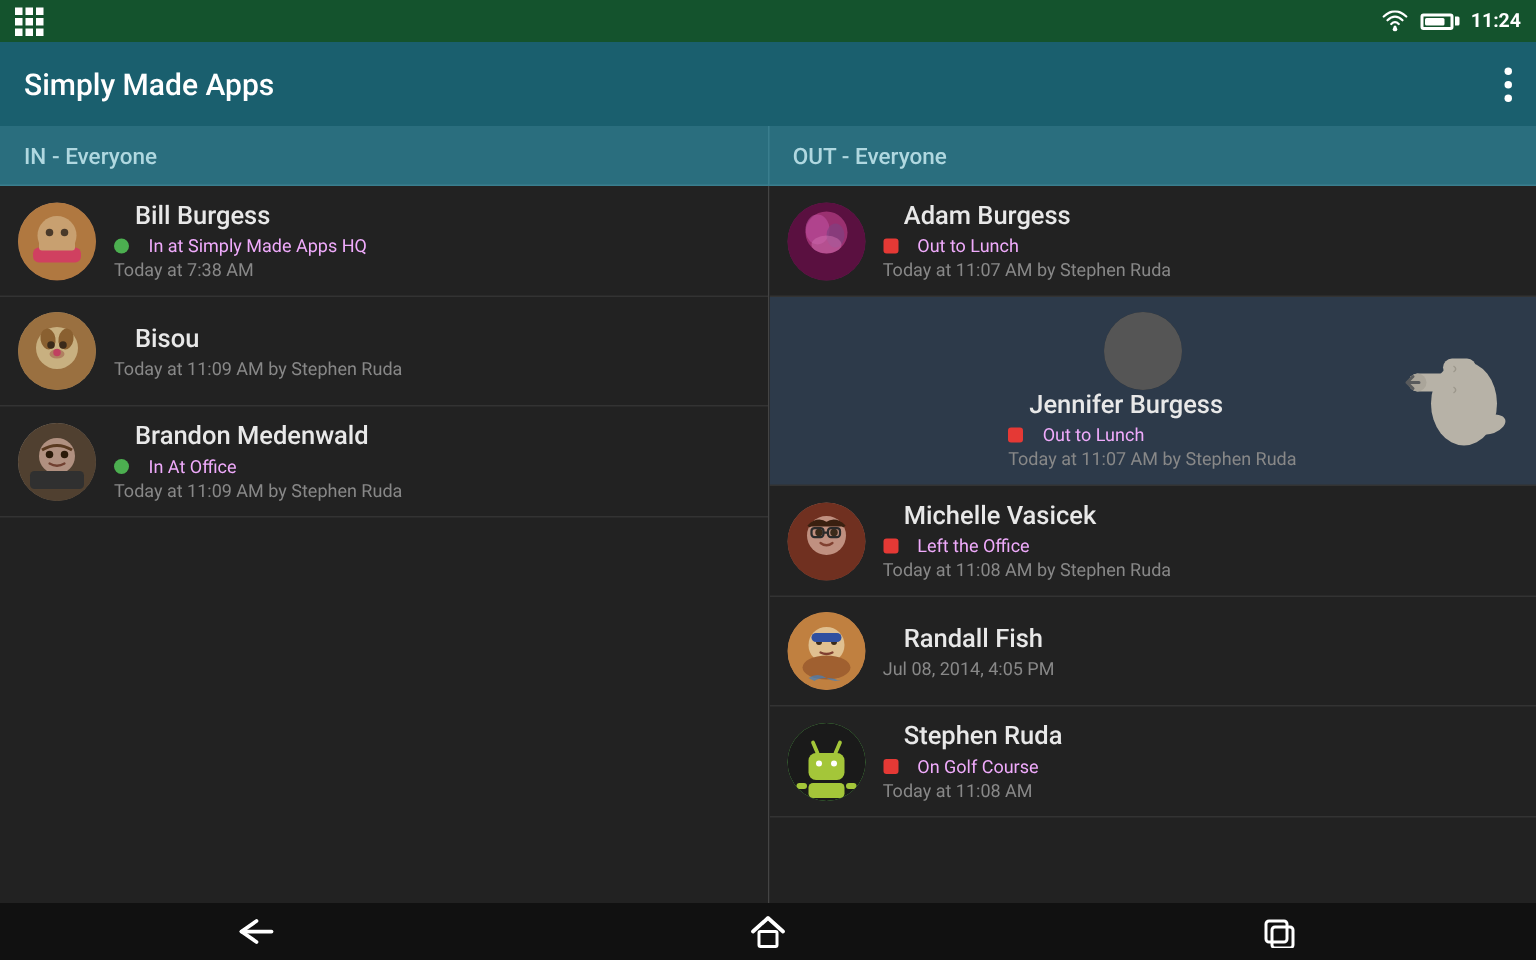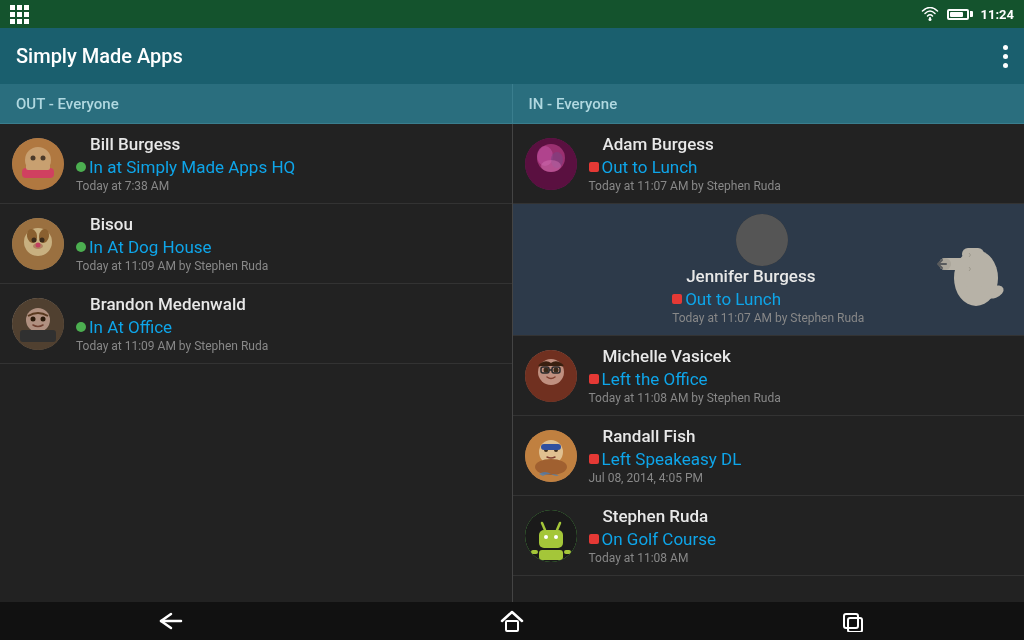--- a/index.html
+++ b/index.html
@@ -174,23 +174,23 @@
     .person-name {
       font-size: 17px;
       font-weight: 500;
       color: #e8e8e8;
       margin-bottom: 3px;
       margin-left: 14px;
     }
     .person-status {
       display: flex;
       align-items: center;
-      gap: 3px;
-      font-size: 17px;
-      color: #0ea5e9;
+      gap: 13px;
+      font-size: 12px;
+      color: #f0abfc;
       margin-bottom: 2px;
     }
     .status-dot {
       width: 10px; height: 10px;
       border-radius: 2px;
       flex-shrink: 0;
     }
     .status-dot.green { background: #4CAF50; border-radius: 50%; }
     .status-dot.red { background: #e53935; border-radius: 2px; }
     .person-time {
@@ -269,24 +269,24 @@
   <span class="app-title">Simply Made Apps</span>
   <div class="menu-dots">
     <div class="menu-dot"></div>
     <div class="menu-dot"></div>
     <div class="menu-dot"></div>
   </div>
 </div>
 
 <div id="column-headers">
   <div class="col-header">
+    <span>IN - Everyone</span>
+  </div>
+  <div class="col-header">
     <span>OUT - Everyone</span>
-  </div>
-  <div class="col-header">
-    <span>IN - Everyone</span>
   </div>
 </div>
 
 <div id="content">
 
   <div id="left-col">
 
     <div class="person-item">
       <div class="avatar avatar-bill">
 
@@ -319,24 +319,20 @@
           <ellipse cx="20" cy="18" rx="5" ry="7" fill="#8a6030" transform="rotate(-10 20 18)"></ellipse>
           <ellipse cx="32" cy="18" rx="5" ry="7" fill="#8a6030" transform="rotate(10 32 18)"></ellipse>
           <circle cx="22" cy="22" r="2.5" fill="#3a2a1a"></circle>
           <circle cx="30" cy="22" r="2.5" fill="#3a2a1a"></circle>
           <ellipse cx="26" cy="28" rx="5" ry="3" fill="#b08060"></ellipse>
           <circle cx="26" cy="27" r="2.5" fill="#c04060"></circle>
         </svg>
       </div>
       <div class="person-info">
         <div class="person-name">Bisou</div>
-        <div class="person-status">
-          <div class="status-dot green"></div>
-          <span>In At Dog House</span>
-        </div>
         <div class="person-time">Today at 11:09 AM by Stephen Ruda</div>
       </div>
     </div>
 
     <div class="person-item">
       <div class="avatar avatar-brandon">
         <svg width="52" height="52" viewBox="0 0 52 52">
           <circle cx="26" cy="26" r="26" fill="#504030"></circle>
           <circle cx="26" cy="22" r="12" fill="#b09080"></circle>
           <rect x="8" y="32" width="36" height="12" rx="3" fill="#303030"></rect>
@@ -456,24 +452,20 @@
           <circle cx="31" cy="20" r="2" fill="#3a2a1a"></circle>
           <path d="M22 27 Q26 29 30 27" stroke="#804030" stroke-width="1.5" fill="none" stroke-linecap="round"></path>
           <ellipse cx="26" cy="37" rx="16" ry="8" fill="#a06030"></ellipse>
           <rect x="16" y="14" width="20" height="6" rx="3" fill="#3050a0"></rect>
 
           <path d="M14 44 Q20 40 26 44 Q32 48 38 44 L34 46 Q32 44 26 44 Q20 44 18 46Z" fill="#4080c0" opacity="0.7"></path>
         </svg>
       </div>
       <div class="person-info">
         <div class="person-name">Randall Fish</div>
-        <div class="person-status">
-          <div class="status-dot red"></div>
-          <span>Left Speakeasy DL</span>
-        </div>
         <div class="person-time">Jul 08, 2014, 4:05 PM</div>
       </div>
     </div>
 
     <div class="person-item">
       <div class="avatar avatar-stephen">
 
         <svg width="52" height="52" viewBox="0 0 52 52">
           <circle cx="26" cy="26" r="26" fill="#1a1a1a"></circle>
 

